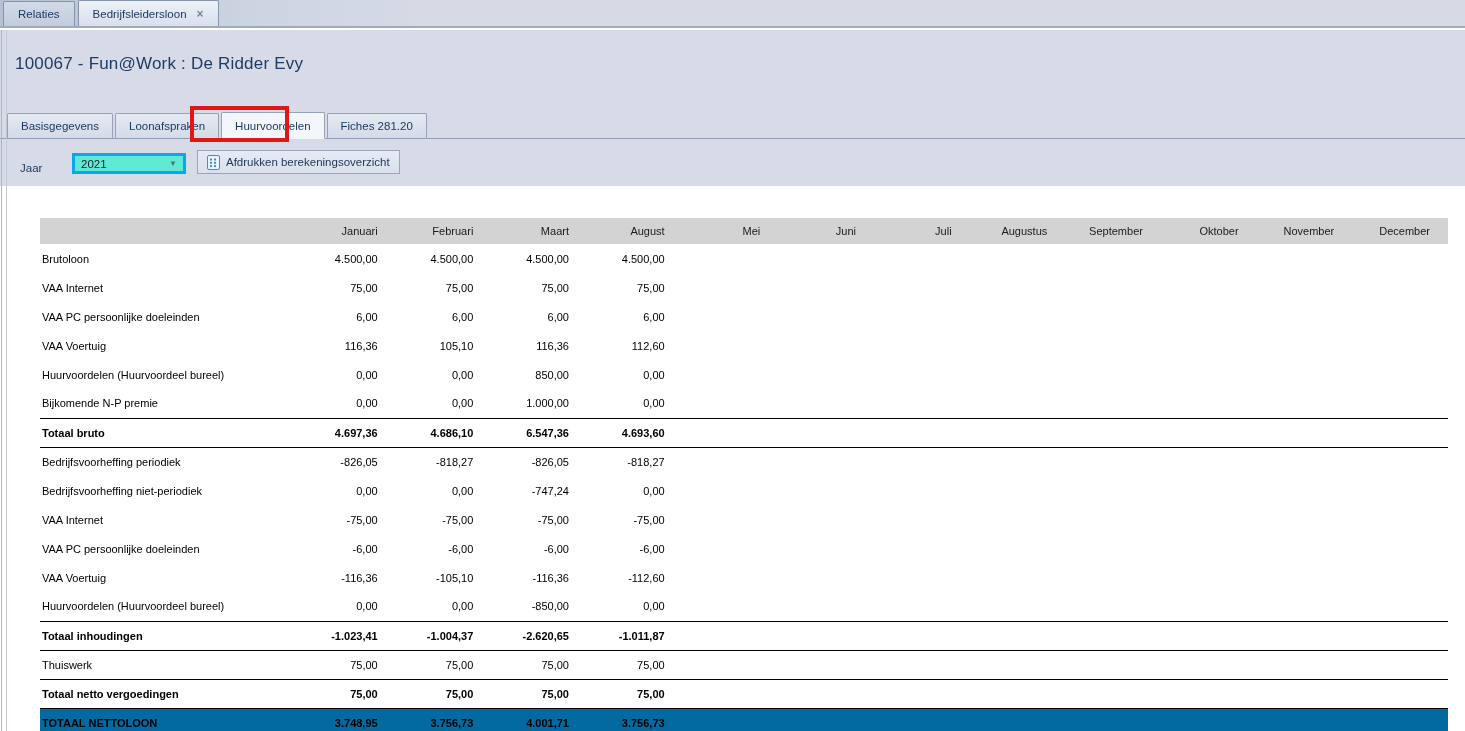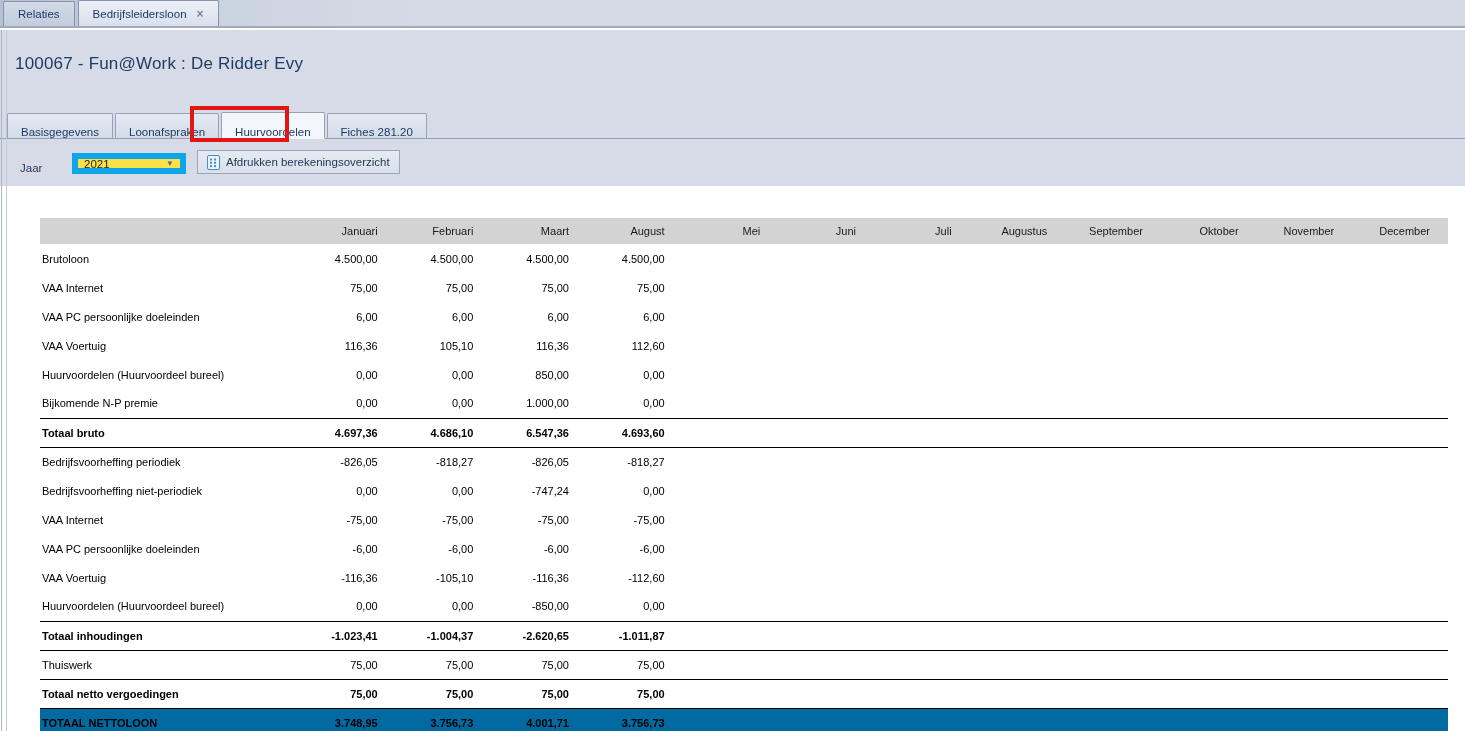--- a/index.html
+++ b/index.html
@@ -21,31 +21,31 @@
   
   .panel { position:absolute; left:0; top:30px; width:1465px; height:156px; background:#d6dbe7; }
   .edge-line-1 { position:absolute; left:1px; top:30px; width:1px; height:701px; background:#aeb6c6; }
   .edge-line-2 { position:absolute; left:6px; top:30px; width:1px; height:701px; background:#c3c9d6; }
 
   .page-title { position:absolute; left:15px; top:24px; font-size:17px; font-weight:normal;
     color:#1e3c64; letter-spacing:0.2px; }
 
   .subtabs { position:absolute; left:0; top:82px; width:1465px; height:27px;
     border-bottom:1px solid #93a0b8; display:flex; align-items:flex-end; padding-left:7px; }
-  .stab { height:25px; padding:0 13px; display:flex; align-items:flex-end; font-size:11.5px;
+  .stab { height:25px; padding:0 13px; display:flex; align-items:center; font-size:11.5px;
     color:#1d3a63; border:1px solid #96a2ba; border-bottom:none; border-radius:2px 2px 0 0;
     background:linear-gradient(#e4eaf2,#d3dbe8); margin-right:2px; cursor:default; }
   .stab.active { background:#f3f6fa; height:27px; margin-bottom:-1px; border-bottom:1px solid #f3f6fa; }
 
   .highlight-box { position:absolute; left:190px; top:76px; width:99px; height:36px;
     border:4px solid #e31616; pointer-events:none; z-index:5; }
 
   .toolbar { position:absolute; left:20px; top:120px; height:24px; display:flex; align-items:flex-end; }
   .year-label { font-size:11.5px; color:#22395c; width:52px; }
-  .combo { width:114px; height:21px; background:#fde047; border:6px solid #0ea5e9;
+  .combo { width:114px; height:21px; background:#5eead4; border:3px solid #0ea5e9;
     display:flex; align-items:center; justify-content:space-between; padding:0 6px; font-size:11.5px; color:#222; }
   .combo .arrow { font-size:8px; color:#5d6b85; }
   .print-btn { margin-left:11px; height:24px; display:flex; align-items:center; gap:6px;
     padding:0 9px; background:linear-gradient(#e6ebf3,#d9e0eb); border:1px solid #9aa6bc;
     font-size:11.5px; color:#1d3553; font-family:inherit; cursor:default; }
 
   
   .content { position:absolute; left:7px; top:186px; width:1458px; height:545px; background:#fff; }
   table.salary { position:absolute; left:33px; top:32px; width:1408px;
     border-collapse:collapse; table-layout:fixed; font-size:11px; color:#000; }

